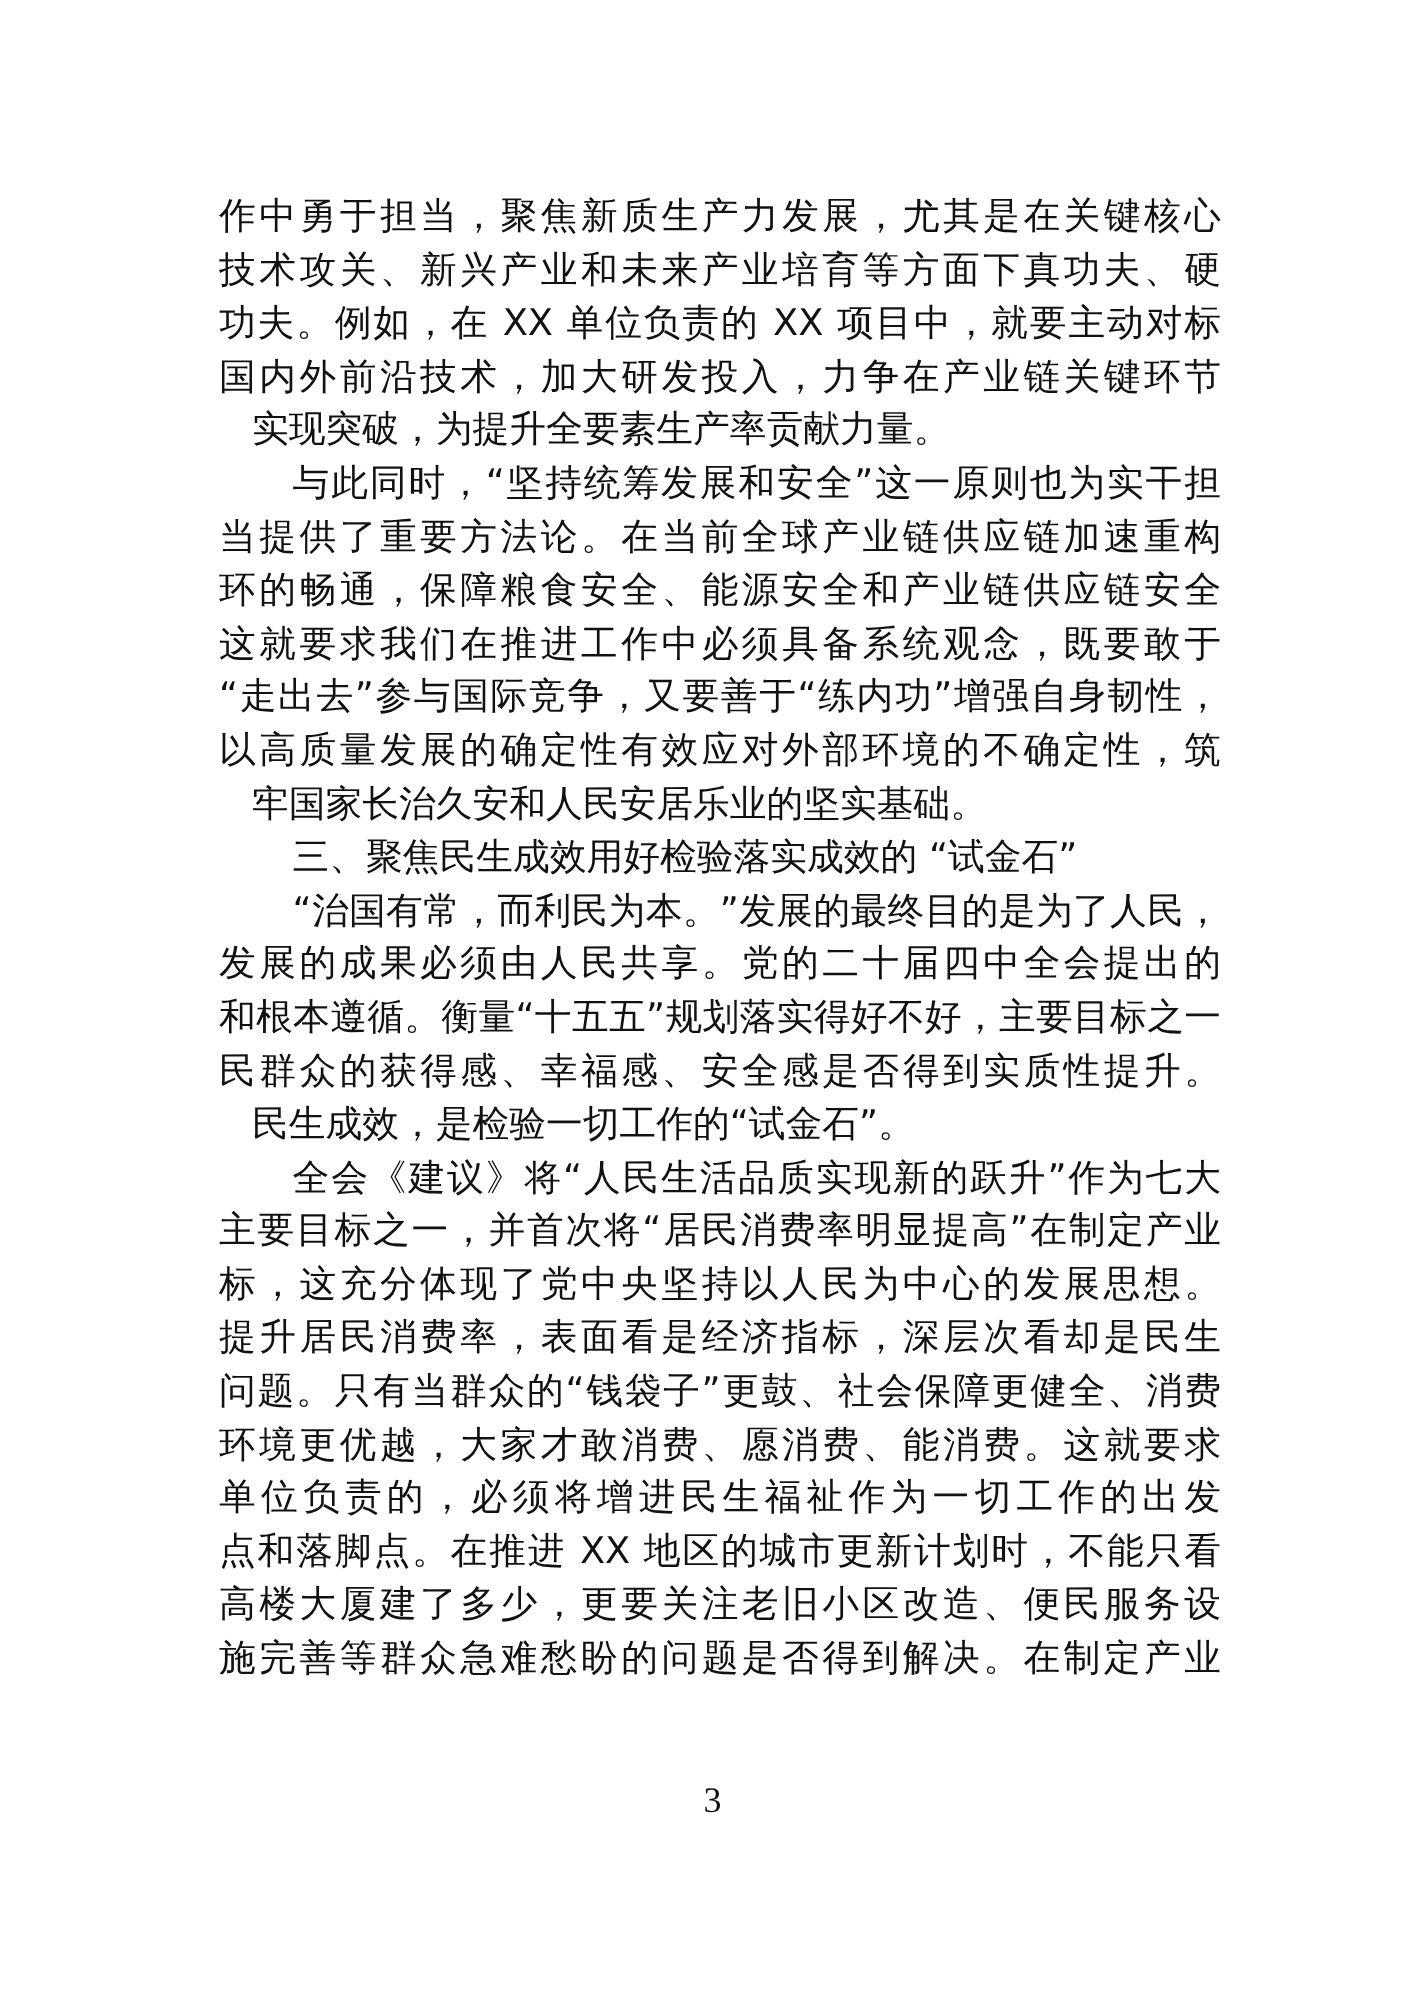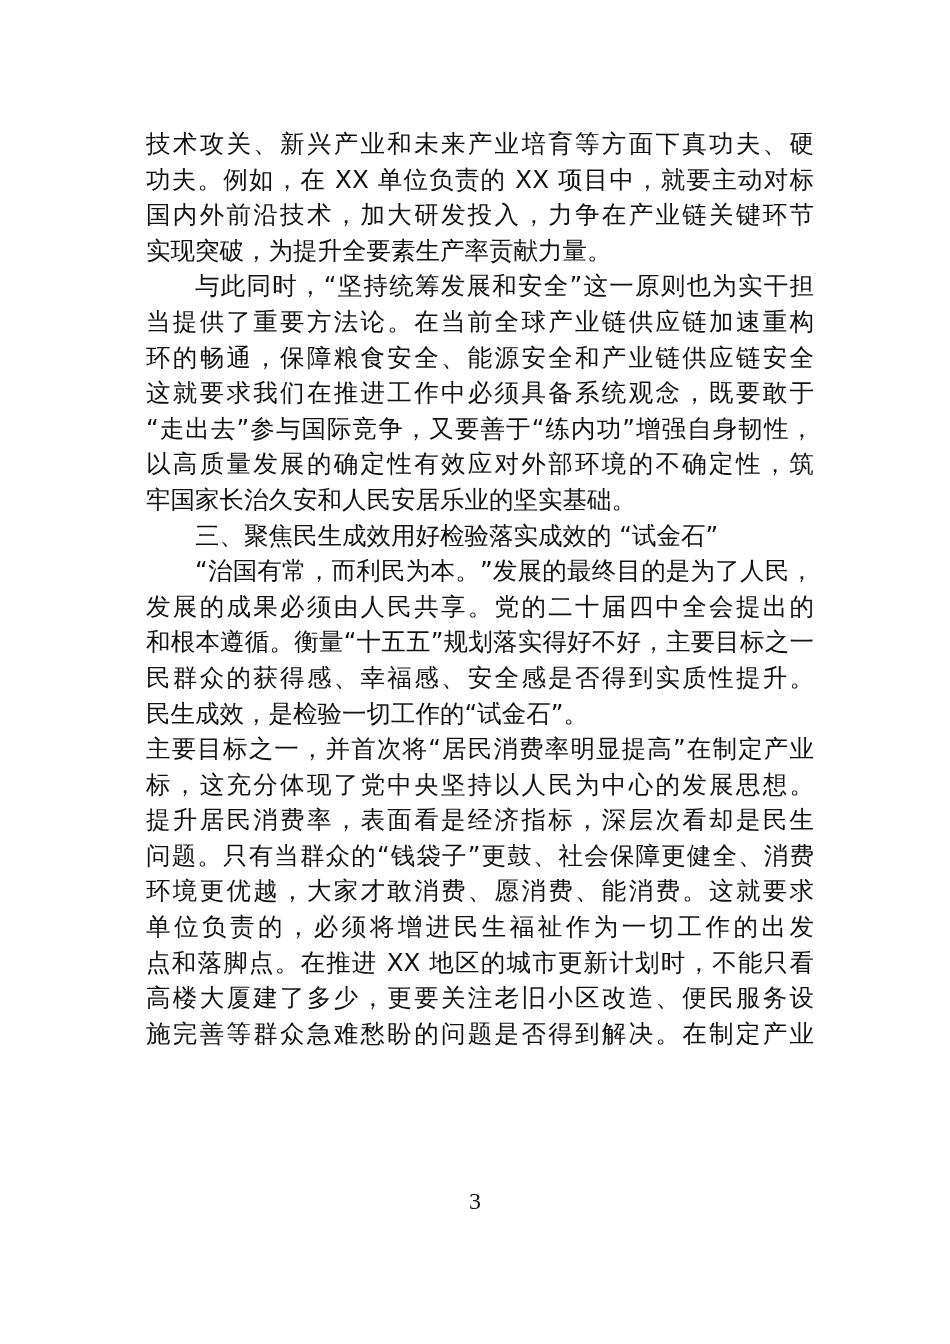--- a/index.html
+++ b/index.html
@@ -6,34 +6,35 @@
   body { width: 950px; height: 1344px; position: relative; overflow: hidden; }
   .page {
     position: absolute; left: 0; top: 0; width: 950px; height: 1344px; background: #fff;
   }
   .body-text {
     position: absolute; left: 146px; top: 126px; width: 668px;
     font-family: "DejaVu Sans", sans-serif;
     font-size: 24.5px; line-height: 35.6px; color: #111;
   }
   .line { display: block; white-space: nowrap; height: 35.6px; text-align: justify; text-align-last: justify; }
-  .line.last { text-align-last: left; }
+  .line.last { text-align-last: left; margin-left: 22px; }
   .indent { padding-left: 49px; }
   .heading { padding-left: 49px; text-align-last: left; }
   .page-number {
     position: absolute; left: 0; width: 950px; top: 1188px; text-align: center;
     font-family: "Liberation Serif", serif; font-size: 24px; color: #111;
   }
 </style>
 </head>
 <body>
 
 <div class="page">
   <div class="body-text">
 
+    <span class="line">作中勇于担当，聚焦新质生产力发展，尤其是在关键核心</span>
     <span class="line">技术攻关、新兴产业和未来产业培育等方面下真功夫、硬</span>
     <span class="line">功夫。例如，在 XX 单位负责的 XX 项目中，就要主动对标</span>
     <span class="line">国内外前沿技术，加大研发投入，力争在产业链关键环节</span>
     <span class="line last">实现突破，为提升全要素生产率贡献力量。</span>
 
     <span class="line indent">与此同时，“坚持统筹发展和安全”这一原则也为实干担</span>
     <span class="line">当提供了重要方法论。在当前全球产业链供应链加速重构</span>
     <span class="line">环的畅通，保障粮食安全、能源安全和产业链供应链安全</span>
     <span class="line">这就要求我们在推进工作中必须具备系统观念，既要敢于</span>
     <span class="line">“走出去”参与国际竞争，又要善于“练内功”增强自身韧性，</span>
@@ -41,20 +42,21 @@
     <span class="line last">牢国家长治久安和人民安居乐业的坚实基础。</span>
 
     <span class="line heading">三、聚焦民生成效用好检验落实成效的 “试金石”</span>
 
     <span class="line indent">“治国有常，而利民为本。”发展的最终目的是为了人民，</span>
     <span class="line">发展的成果必须由人民共享。党的二十届四中全会提出的</span>
     <span class="line">和根本遵循。衡量“十五五”规划落实得好不好，主要目标之一</span>
     <span class="line">民群众的获得感、幸福感、安全感是否得到实质性提升。</span>
     <span class="line last">民生成效，是检验一切工作的“试金石”。</span>
 
+    <span class="line indent">全会《建议》将“人民生活品质实现新的跃升”作为七大</span>
     <span class="line">主要目标之一，并首次将“居民消费率明显提高”在制定产业</span>
     <span class="line">标，这充分体现了党中央坚持以人民为中心的发展思想。</span>
     <span class="line">提升居民消费率，表面看是经济指标，深层次看却是民生</span>
     <span class="line">问题。只有当群众的“钱袋子”更鼓、社会保障更健全、消费</span>
     <span class="line">环境更优越，大家才敢消费、愿消费、能消费。这就要求</span>
     <span class="line">单位负责的，必须将增进民生福祉作为一切工作的出发</span>
     <span class="line">点和落脚点。在推进 XX 地区的城市更新计划时，不能只看</span>
     <span class="line">高楼大厦建了多少，更要关注老旧小区改造、便民服务设</span>
     <span class="line">施完善等群众急难愁盼的问题是否得到解决。在制定产业</span>
   </div>

